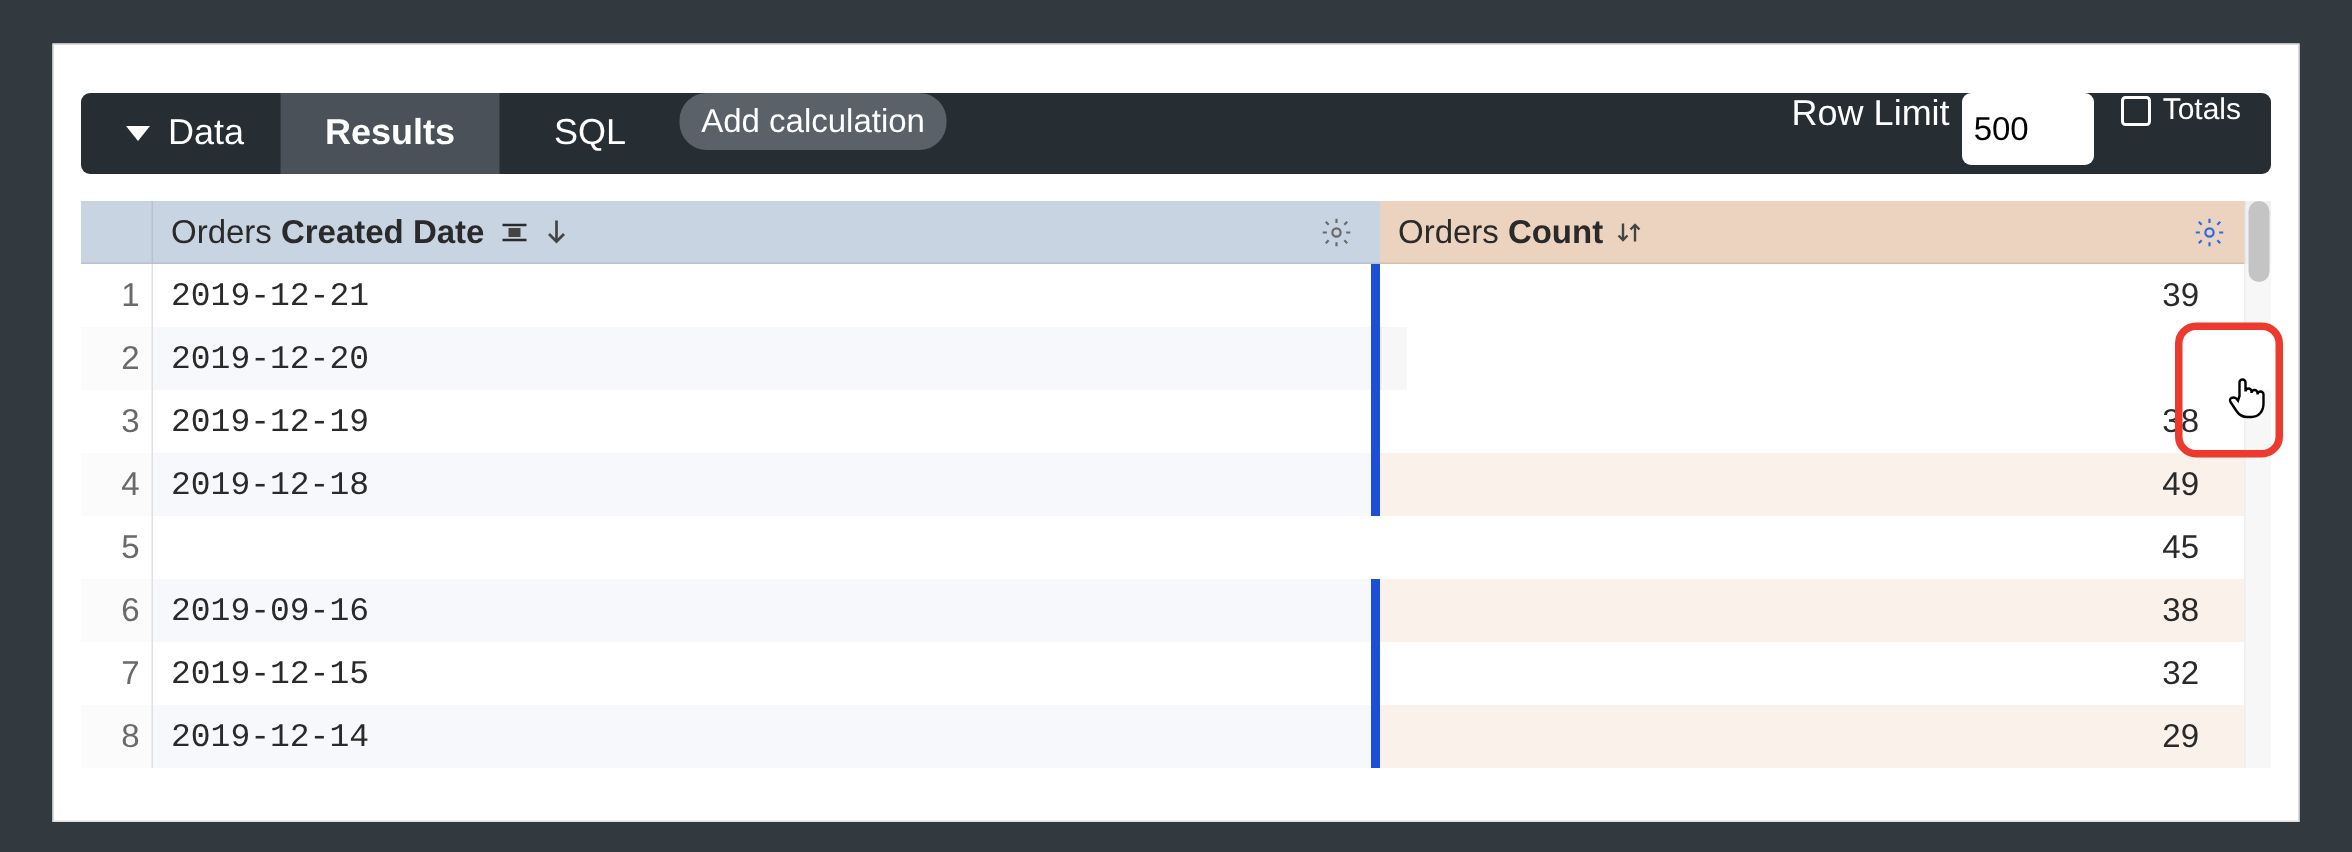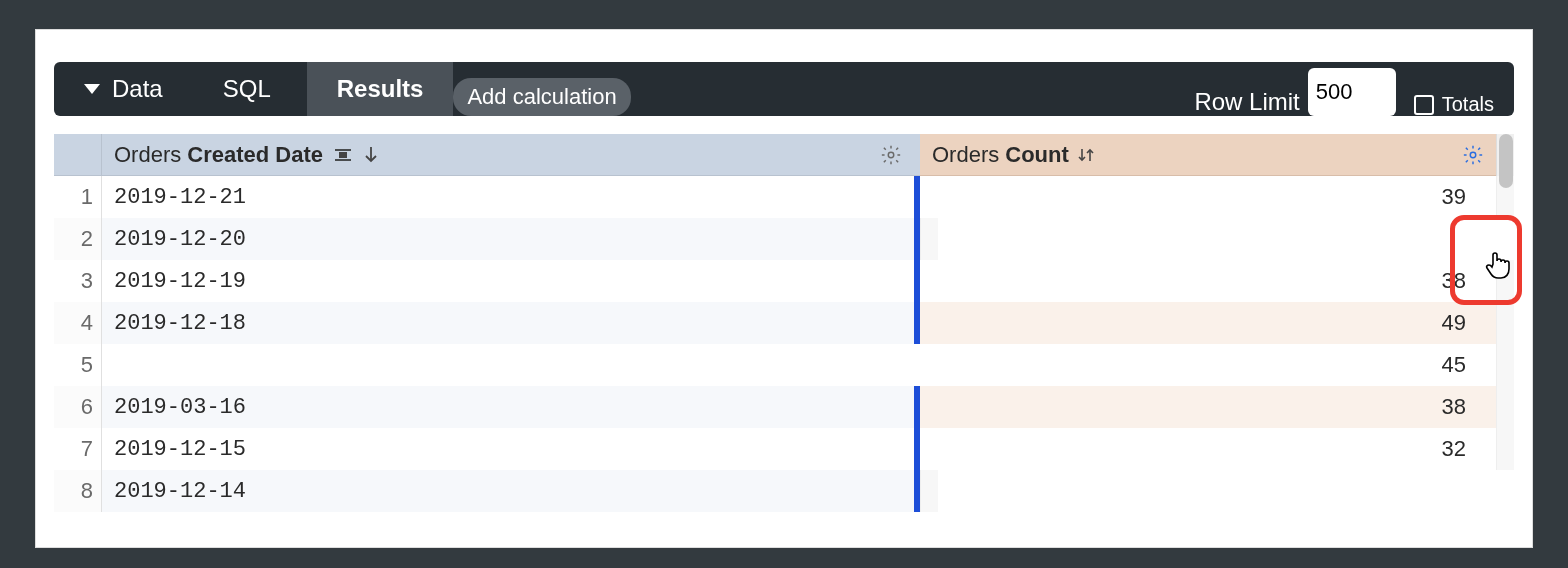--- a/index.html
+++ b/index.html
@@ -1,19 +1,19 @@
 <!DOCTYPE html>
 <html><head>
 <meta charset="utf-8">
 <style>
   * { box-sizing: border-box; margin: 0; padding: 0; }
   html, body { width: 1568px; height: 568px; font-family: -apple-system, BlinkMacSystemFont, "Segoe UI", Helvetica, Arial, sans-serif; }
   body { background: #333a3f; display: flex; align-items: flex-start; justify-content: center; padding: 29px 35px 20px 35px; }
   .panel { background: #fff; width: 100%; height: 100%; border: 1px solid #ddd; padding: 32px 18px 0 18px; position: relative; overflow: hidden; }
-  .toolbar { background: #262d33; border-radius: 6px; height: 54px; display: flex; align-items: flex-end; padding: 0 20px; color: #fff; font-size: 24px; }
+  .toolbar { background: #262d33; border-radius: 6px; height: 54px; display: flex; align-items: flex-start; padding: 0 20px; color: #fff; font-size: 24px; }
   .tab { height: 54px; display: flex; align-items: center; padding: 0 30px; cursor: pointer; }
   .tab.data { padding-left: 10px; padding-right: 24px; }
   .tab.results { background: #4a5158; font-weight: 600; }
   .tab.sql { padding: 0 36px; }
   .btn-calc { background: #5a6168; border-radius: 18px; padding: 6px 14px; font-size: 22px; cursor: pointer; }
   .spacer { flex: 1; }
   .rowlimit-label { font-size: 24px; margin-right: 8px; }
   .rowlimit-input { width: 88px; height: 48px; border-radius: 6px; border: none; background: #fff; color: #000; font-size: 22px; padding: 0 8px; text-align: left; }
   .totals { display: flex; align-items: center; margin-left: 18px; font-size: 20px; }
   .checkbox { width: 20px; height: 20px; border: 2px solid #fff; border-radius: 3px; margin-right: 8px; }
@@ -53,25 +53,25 @@
 </head>
 <body>
 
 <div class="panel">
 
   <div class="toolbar">
     <div class="tab data">
       <span class="caret-down"></span>
       <span>Data</span>
     </div>
+    <div class="tab results">
+      <span>Results</span>
+    </div>
     <div class="tab sql">
       <span>SQL</span>
-    </div>
-    <div class="tab results">
-      <span>Results</span>
     </div>
     <div class="btn-calc">
       <span>Add calculation</span>
     </div>
     <div class="spacer"></div>
     <span class="rowlimit-label">Row Limit</span>
     <input class="rowlimit-input" value="500" style="">
     <div class="totals">
       <span class="checkbox"></span>
       <span>Totals</span>
@@ -161,33 +161,34 @@
           <div class="cell-count">49</div>
           <div class="scrollspace"></div>
         </div>
         <div class="body-row even">
           <div class="cell-rownum">5</div>
           <div class="cell-count">45</div>
           <div class="scrollspace"></div>
         </div>
         <div class="body-row odd">
           <div class="cell-rownum">6</div>
-          <div class="cell-date">2019-03-16</div>
+          <div class="cell-date">2019-09-16</div>
           <div class="cell-count">38</div>
           <div class="scrollspace"></div>
         </div>
         <div class="body-row even">
           <div class="cell-rownum">7</div>
           <div class="cell-date">2019-12-15</div>
           <div class="cell-count">32</div>
           <div class="scrollspace"></div>
         </div>
         <div class="body-row odd">
           <div class="cell-rownum">8</div>
           <div class="cell-date">2019-12-14</div>
+          <div class="cell-count">29</div>
           <div class="scrollspace"></div>
         </div>
       </div>
   </div>
 
   <div class="highlight-box" id="hl" style="top: 185px; left: 1414px; width: 72px; height: 90px;"></div>
   <div class="cursor-hand" id="cur" style="top: 220px; left: 1448px;">
     <svg width="28" height="30" viewBox="0 0 28 30">
         <path d="M9 14 V5 a2 2 0 0 1 4 0 V11 a2 2 0 0 1 4 0 V12 a2 2 0 0 1 4 0 V13 a2 2 0 0 1 4 0 V19 c0 5 -3 9 -8 9 h-3 c-3 0 -5 -1 -7 -4 l-4 -6 c-1 -1.5 0 -3 2 -3 c1 0 2 0.5 3 2 Z" fill="#fff" stroke="#000" stroke-width="1.6"></path>
       </svg>

